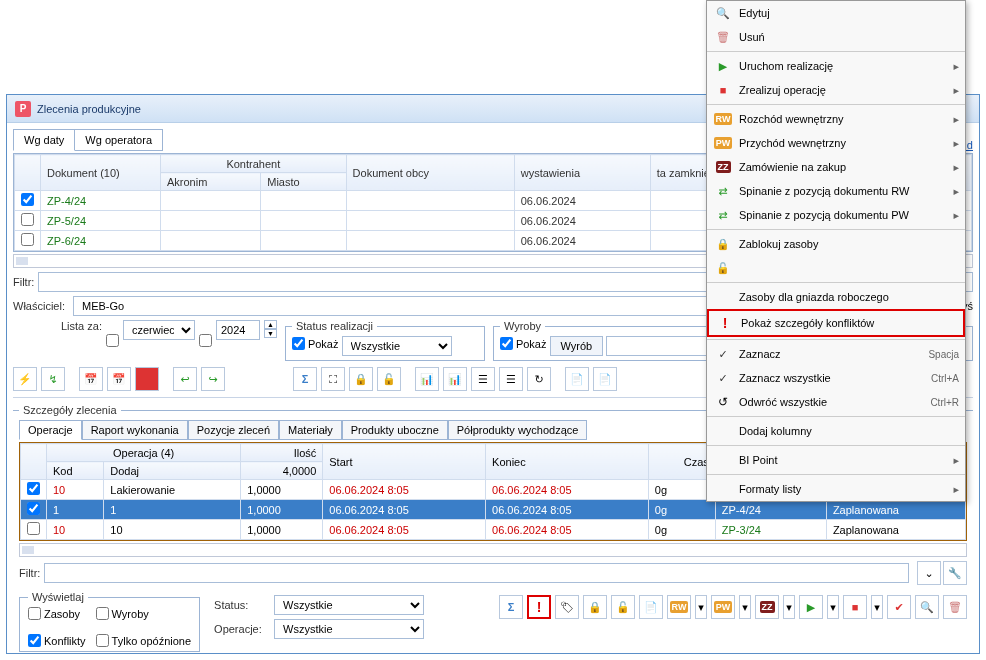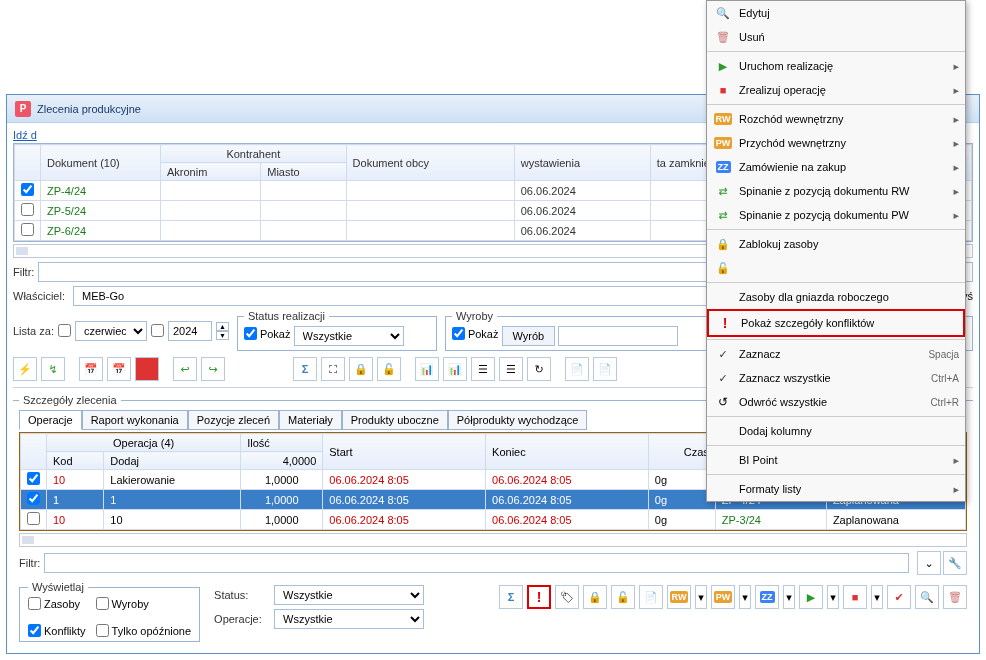--- a/index.html
+++ b/index.html
@@ -45,21 +45,21 @@
 .tbtn { width: 24px; height: 24px; border: 1px solid #b8c8dd; background: #fff; display:flex; align-items:center; justify-content:center; cursor:pointer; }
 
 .subtabs { display: flex; margin-top: 2px; }
 .subtab { border: 1px solid #9cb4d4; padding: 3px 8px; background: #f4f6f9; cursor:pointer; font-size: 11px; }
 .subtab.active { background: #fff; border-bottom-color: #fff; }
 
 .ops-grid { border: 1px solid #a16207; }
 .ops-grid table { width: 100%; border-collapse: collapse; }
 .ops-grid th, .ops-grid td { border: 1px solid #d0dced; padding: 2px 6px; height: 18px; text-align:left; white-space:nowrap; }
 .ops-grid th { background: linear-gradient(#f6f9fd,#e6eefa); font-weight: normal; }
-.ops-grid td.num { text-align: center; }
+.ops-grid td.num { text-align: left; }
 .ops-grid td.red { color: #c00; }
 .ops-grid td.green { color: #1a7a1a; }
 .ops-grid tr.sel td { background: #3a7ec8; color: #fff; }
 
 .bottom-toolbar { display: flex; gap: 4px; align-items: center; margin-top: 4px; }
 .highlighted-btn { border: 2px solid #d00 !important; }
 
 .context-menu {
   position: absolute; left: 706px; top: 0; width: 260px;
   background: #f8f8f8; border: 1px solid #999; box-shadow: 2px 2px 6px rgba(0,0,0,0.3);
@@ -76,37 +76,41 @@
 .divider { height:1px; background:#c8d4e6; margin:6px 0; }
 
 .btn-w { border:1px solid #a8bdd8; padding:2px 10px; background:#f0f4fa; cursor:pointer; height:20px; }
 .chk { display:inline-flex; align-items:center; gap:3px; }
 
 
 .i-search{color:#4a7ec0;} .i-del{color:#c77;} .i-play{color:#2a9a2a;} .i-stop{color:#d33;}
 .i-lock{color:#2a9a2a;} .i-unlock{color:#c77;} .i-check{color:#333;}
 .i-rw{background:#e8a030;color:#fff;font-weight:bold;font-size:9px;padding:1px 2px;border-radius:2px;}
 .i-pw{background:#e8a030;color:#fff;font-weight:bold;font-size:9px;padding:1px 2px;border-radius:2px;}
-.i-zz{background:#3b82f6;color:#fff;font-weight:bold;font-size:9px;padding:1px 2px;border-radius:2px;}
+.i-zz{background:#7f1d1d;color:#fff;font-weight:bold;font-size:9px;padding:1px 2px;border-radius:2px;}
 .i-link{color:#2a9a2a;}
 .i-exc{color:#d00;font-weight:bold;font-size:14px;}
 .i-sigma{color:#3a7ec8;font-weight:bold;}
 </style>
 </head>
 <body>
 
 <div class="window">
   <div class="titlebar">
     <div class="icon">P</div>
     <div class="title">Zlecenia produkcyjne</div>
   </div>
 
   <div class="content">
 
     <div style="display:flex; justify-content:space-between; align-items:flex-end;">
+      <div class="tabs">
+        <div class="tab active">Wg daty</div>
+        <div class="tab">Wg operatora</div>
+      </div>
       <div class="link">Idź d</div>
     </div>
 
     <div class="grid" style="margin-top:2px;">
       <table>
         <thead>
           <tr>
             <th rowspan="2" style="width:18px;"></th>
             <th rowspan="2" style="width:120px;">Dokument (10)</th>
             <th colspan="2" style="text-align:center;">Kontrahent</th>
@@ -162,21 +166,21 @@
       <span class="label">Filtr:</span>
       <input type="text" style="flex: 1 1 0%;" value="">
     </div>
     <div class="row">
       <span class="label" style="width:56px;">Właściciel:</span>
       <select style="flex:1;"><option>MEB-Go</option></select>
       <span style="margin-left:8px;">Wyś</span>
     </div>
 
     <div class="row" style="align-items:stretch; gap:8px;">
-      <div style="display:flex; align-items:center; gap:4px;">
+      <div style="display:flex; gap:4px;margin-left:48px;">
         <span class="label">Lista za:</span>
         <label class="chk">
             <input type="checkbox" style="">
           </label>
         <select style="width:72px;"><option>czerwiec</option></select>
         <label class="chk">
             <input type="checkbox" style="">
           </label>
         <input type="text" style="width: 44px;" value="2024">
         <span style="display:inline-flex;flex-direction:column;">
@@ -243,21 +247,21 @@
           <div class="subtab">Produkty uboczne</div>
           <div class="subtab">Półprodukty wychodzące</div>
         </div>
 
       <div class="ops-grid" style="margin-top:2px;">
         <table>
           <thead>
             <tr>
               <th rowspan="2" style="width:18px;"></th>
               <th colspan="2" style="text-align:center;">Operacja (4)</th>
-              <th style="">Ilość</th>
+              <th style="text-align:right;">Ilość</th>
               <th rowspan="2">Start</th>
               <th rowspan="2">Koniec</th>
               <th rowspan="2" style="text-align:right;">Czas</th>
               <th rowspan="2">Dokument</th>
               <th rowspan="2"></th>
             </tr>
             <tr>
               <th>Kod</th>
               <th>Dodaj</th>
               <th style="text-align:right;">4,0000</th>

